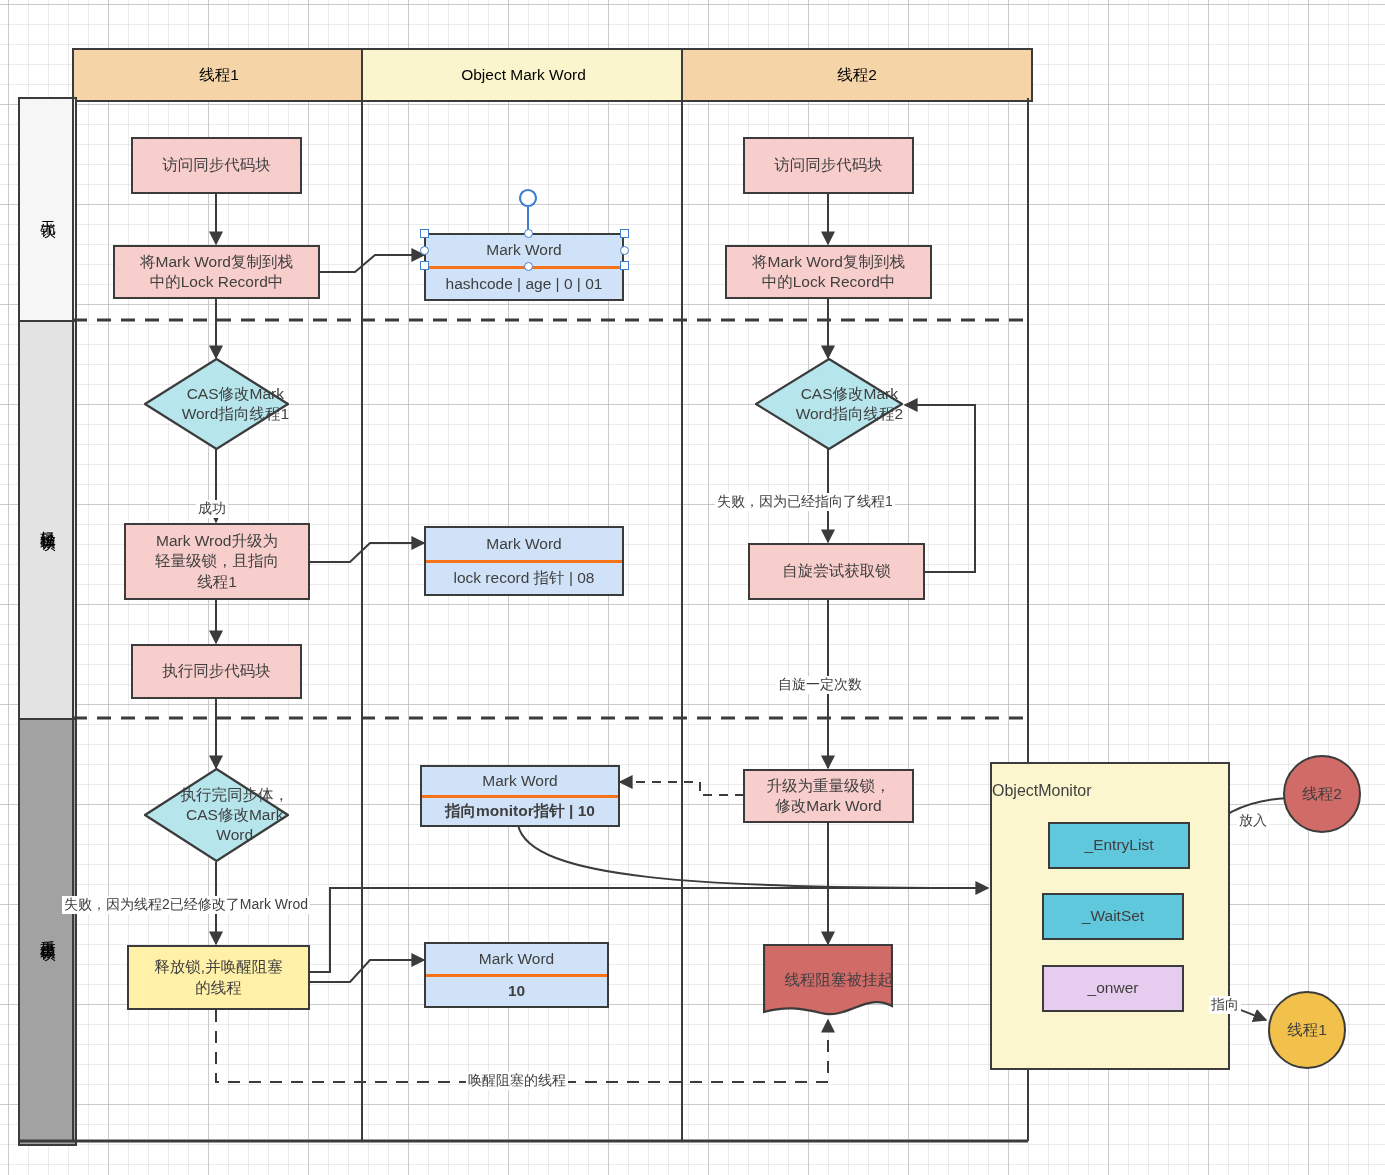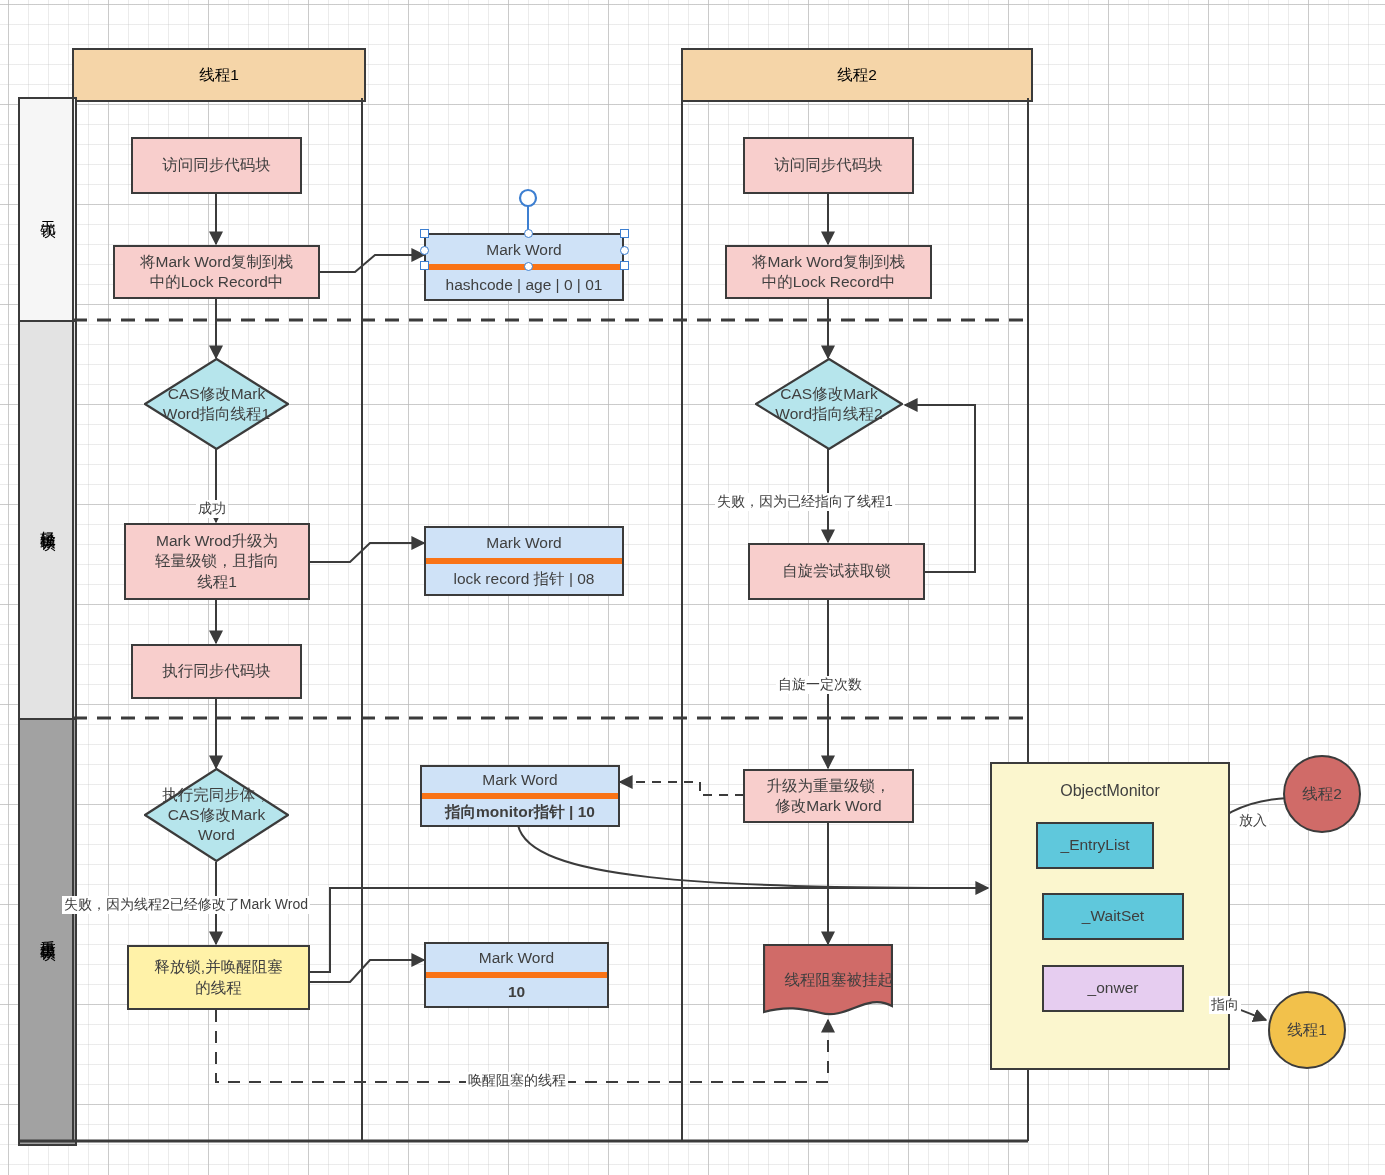--- a/index.html
+++ b/index.html
@@ -74,35 +74,35 @@
     display: flex;
     flex-direction: column;
     color: #3f3f3f;
   }
   .mw .mw-top {
     flex: 1;
     display: flex;
     align-items: center;
     justify-content: center;
     font-size: 15.5px;
-    border-bottom: 6px solid #f97316;
+    border-bottom: 3px solid #f97316;
   }
   .mw .mw-bot {
     flex: 1;
     display: flex;
     align-items: center;
     justify-content: center;
     font-size: 15.5px;
   }
   .mw .mw-bot.bold { font-weight: bold; }
   .diamond {
     position: absolute;
     display: flex;
     align-items: center;
-    justify-content: center;
+    justify-content: flex-end;
     text-align: center;
     color: #3f3f3f;
     font-size: 15.5px;
     line-height: 1.3;
     white-space: pre-line;
   }
   .diamond .dshape {
     position: absolute;
     left: 0; top: 0;
     width: 100%; height: 100%;
@@ -140,41 +140,44 @@
   .docshape span { position: relative; z-index: 2; }
   .omonitor {
     position: absolute;
     box-sizing: border-box;
     border: 2px solid #3b3b3b;
     background: #fbf6ce;
   }
   .om-title {
     position: absolute;
     width: 100%;
-    text-align: center;
+    text-align: left;
     font-size: 16px;
     color: #3f3f3f;
   }
   .sel-handle {
     position: absolute;
     box-sizing: border-box;
     border: 1.5px solid #3d7fd1;
     background: #ffffff;
     width: 9px; height: 9px;
     z-index: 9;
   }
   .sel-handle.rnd { border-radius: 50%; }
 </style>
 </head>
 <body>
 
 <div id="canvas">
 
   <div class="hdr hdr-thread" style="position:absolute;left:72px;top:48px;width:290px;height:50px;display:flex;align-items:center;justify-content:center;">
     <span>线程1</span>
+  </div>
+  <div class="hdr hdr-obj" style="position:absolute;left:361px;top:48px;width:321px;height:50px;display:flex;align-items:center;justify-content:center;">
+    <span>Object Mark Word</span>
   </div>
   <div class="hdr hdr-thread" style="position:absolute;left:681px;top:48px;width:348px;height:50px;display:flex;align-items:center;justify-content:center;">
     <span>线程2</span>
   </div>
 
   <div class="swim swim-none" style="position:absolute;left:18px;top:97px;width:55px;height:224px;display:flex;align-items:center;justify-content:center;">
     <span>无锁</span>
   </div>
   <div class="swim swim-light" style="position:absolute;left:18px;top:320px;width:55px;height:399px;display:flex;align-items:center;justify-content:center;">
     <span>轻量级锁</span>
@@ -348,21 +351,21 @@
     <div class="mw-bot bold">指向monitor指针 | 10</div>
   </div>
 
   <div class="mw" style="left:424px;top:942px;width:185px;height:66px;">
     <div class="mw-top">Mark Word</div>
     <div class="mw-bot bold">10</div>
   </div>
 
   <div class="omonitor" style="left:990px;top:762px;width:240px;height:308px;">
     <div class="om-title" style="top:18px;">ObjectMonitor</div>
-    <div class="node teal" style="left:44px;top:58px;width:118px;height:47px;">
+    <div class="node teal" style="left:56px;top:58px;width:142px;height:47px;">
       <span>_EntryList</span>
     </div>
     <div class="node teal" style="left:50px;top:129px;width:142px;height:47px;">
       <span>_WaitSet</span>
     </div>
     <div class="node purple" style="left:50px;top:201px;width:142px;height:47px;">
       <span>_onwer</span>
     </div>
   </div>
 

